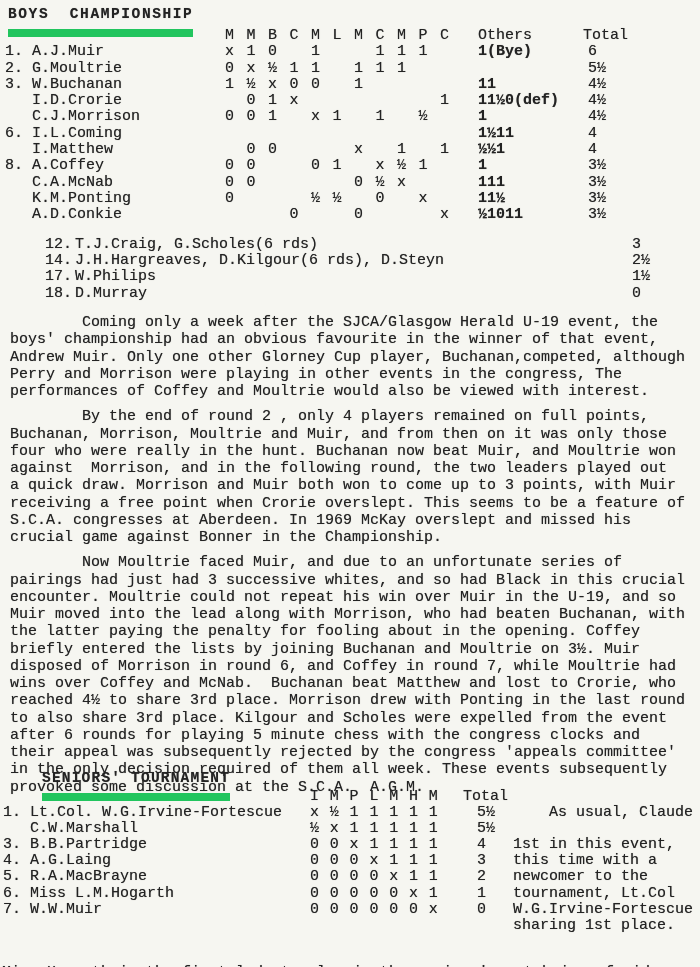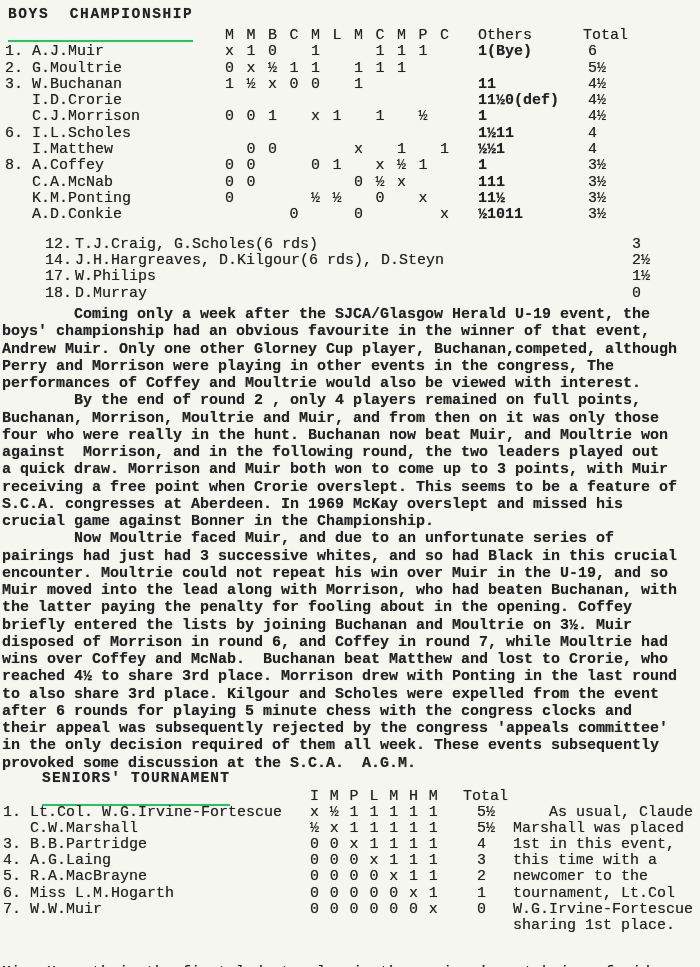--- a/index.html
+++ b/index.html
@@ -5,21 +5,21 @@
   html,body{margin:0;padding:0;background:#d9d9d4;}
   .page{
     position:relative;width:700px;height:967px;margin:0 auto;
     background:#f6f6f1;color:#232323;
     font-family:"Liberation Mono","DejaVu Sans Mono",monospace;
     font-size:15px;overflow:hidden;
     text-shadow:0 0 .7px rgba(25,25,25,.55);
   }
   .sec-title{
     position:absolute;font-weight:bold;font-size:14.5px;letter-spacing:1.6px;
-    border-bottom:2px solid #22c55e;padding-bottom:18px;white-space:pre;
+    border-bottom:8px solid #22c55e;padding-bottom:7px;white-space:pre;
   }
   #boys-title{left:8px;top:6px;}
   #seniors-title{left:2px;top:770px;letter-spacing:1.2px;margin-left:40px;}
   
   #boys-table{position:absolute;top:27px;left:0;width:700px;}
   .brow{position:relative;height:16.3px;white-space:pre;}
   .brow span{position:absolute;top:0;white-space:pre;}
   .rk{left:5px;}
   .nm{left:32px;}
   .mx{left:225px;letter-spacing:1.75px;}
@@ -29,21 +29,21 @@
   .tt-h{left:583px;}
   
   #extra-rows{position:absolute;top:236px;left:16px;width:664px;margin-left:26px;}
   .xrow{position:relative;height:16.2px;white-space:pre;}
   .xrow span{position:absolute;top:0;white-space:pre;}
   .xr-no{left:3px;}
   .xr-nm{left:33px;}
   .xr-tt{left:590px;}
   
   #body{position:absolute;top:306px;left:2px;width:696px;line-height:17.25px;}
-  #body .para{white-space:pre;margin:0;font-weight:bold;}
+  #body .para{white-space:pre;margin:8px;}
   
   #seniors-table{position:absolute;top:788px;left:0;width:611px;}
   .srow{position:relative;height:16.1px;white-space:pre;}
   .srow span{position:absolute;top:0;white-space:pre;}
   .srk{left:3px;}
   .snm{left:30px;}
   .smx{left:310px;letter-spacing:.9px;}
   .stt{left:477px;}
   .stt-h{left:463px;}
   .snote{left:513px;}
@@ -80,33 +80,34 @@
     <div class="brow">
       <span class="rk">3.</span>
       <span class="nm">W.Buchanan</span>
       <span class="mx">1 ½ x 0 0   1         </span>
       <span class="ot">11</span>
       <span class="tt">4½</span>
     </div>
     <div class="brow">
       <span class="rk"></span>
       <span class="nm">I.D.Crorie</span>
+      <span class="mx">  0 1 x             1 </span>
       <span class="ot">11½0(def)</span>
       <span class="tt">4½</span>
     </div>
     <div class="brow">
       <span class="rk"></span>
       <span class="nm">C.J.Morrison</span>
       <span class="mx">0 0 1   x 1   1   ½   </span>
       <span class="ot">1</span>
       <span class="tt">4½</span>
     </div>
     <div class="brow">
       <span class="rk">6.</span>
-      <span class="nm">I.L.Scholes</span>
+      <span class="nm">I.L.Coming</span>
       <span class="ot">1½11</span>
       <span class="tt">4</span>
     </div>
     <div class="brow">
       <span class="rk"></span>
       <span class="nm">I.Matthew</span>
       <span class="mx">  0 0       x   1   1 </span>
       <span class="ot">½½1</span>
       <span class="tt">4</span>
     </div>
@@ -205,21 +206,20 @@
       <span class="snm">Lt.Col. W.G.Irvine-Fortescue</span>
       <span class="smx">x ½ 1 1 1 1 1 </span>
       <span class="stt">5½</span>
       <span class="snote">    As usual, Claude</span>
     </div>
     <div class="srow">
       <span class="srk"></span>
       <span class="snm">C.W.Marshall</span>
       <span class="smx">½ x 1 1 1 1 1 </span>
       <span class="stt">5½</span>
-      <span class="snote">Marshall was placed</span>
     </div>
     <div class="srow">
       <span class="srk">3.</span>
       <span class="snm">B.B.Partridge</span>
       <span class="smx">0 0 x 1 1 1 1 </span>
       <span class="stt">4</span>
       <span class="snote">1st in this event,</span>
     </div>
     <div class="srow">
       <span class="srk">4.</span>

